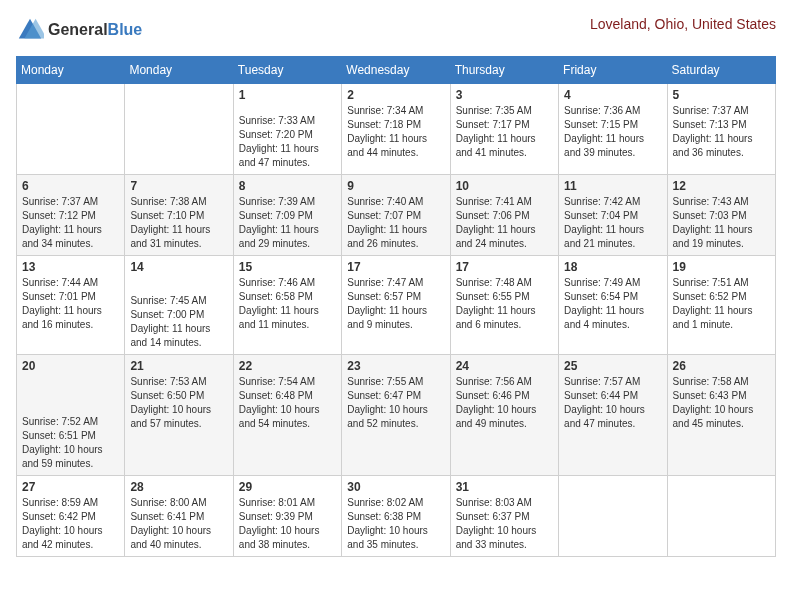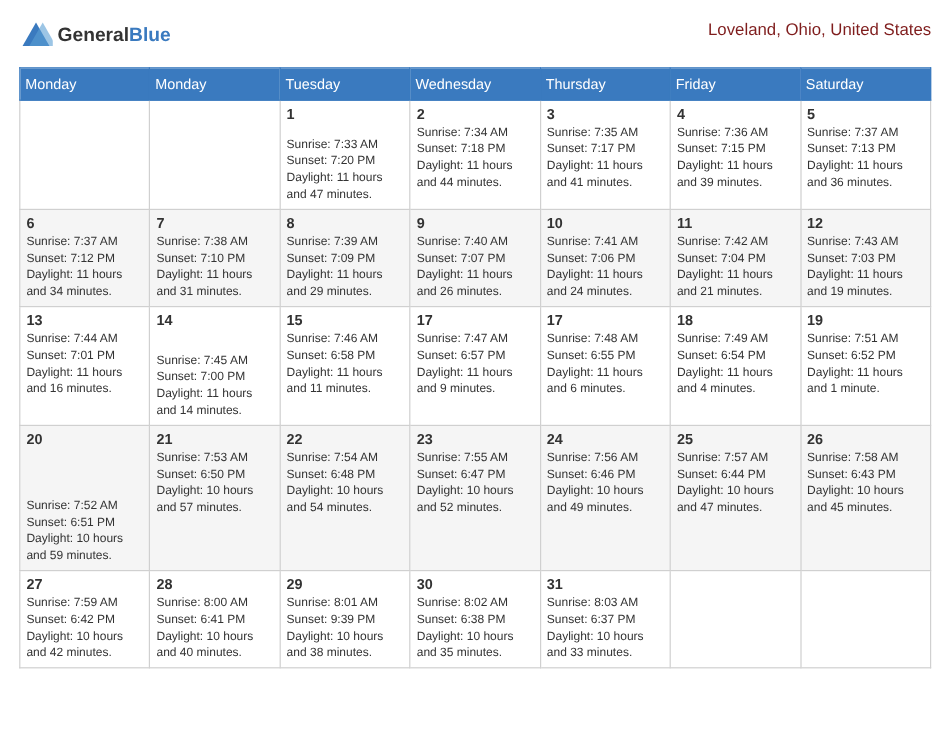--- a/index.html
+++ b/index.html
@@ -287,21 +287,21 @@
         <td>
           <div class="day-num">26</div>
           <div class="day-info" style="white-space: pre-line;">Sunrise: 7:58 AM
 Sunset: 6:43 PM
 Daylight: 10 hours and 45 minutes.</div>
         </td>
       </tr>
       <tr>
         <td>
           <div class="day-num">27</div>
-          <div class="day-info" style="white-space: pre-line;">Sunrise: 7:59 AM
+          <div class="day-info" style="white-space: pre-line;">Sunrise: 8:59 AM
 Sunset: 6:42 PM
 Daylight: 10 hours and 42 minutes.</div>
         </td>
         <td>
           <div class="day-num">28</div>
           <div class="day-info" style="white-space: pre-line;">Sunrise: 8:00 AM
 Sunset: 6:41 PM
 Daylight: 10 hours and 40 minutes.</div>
         </td>
         <td>

